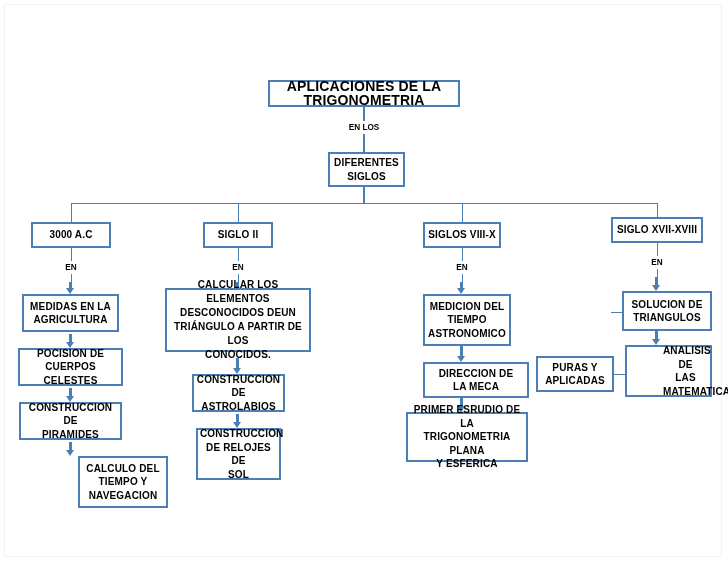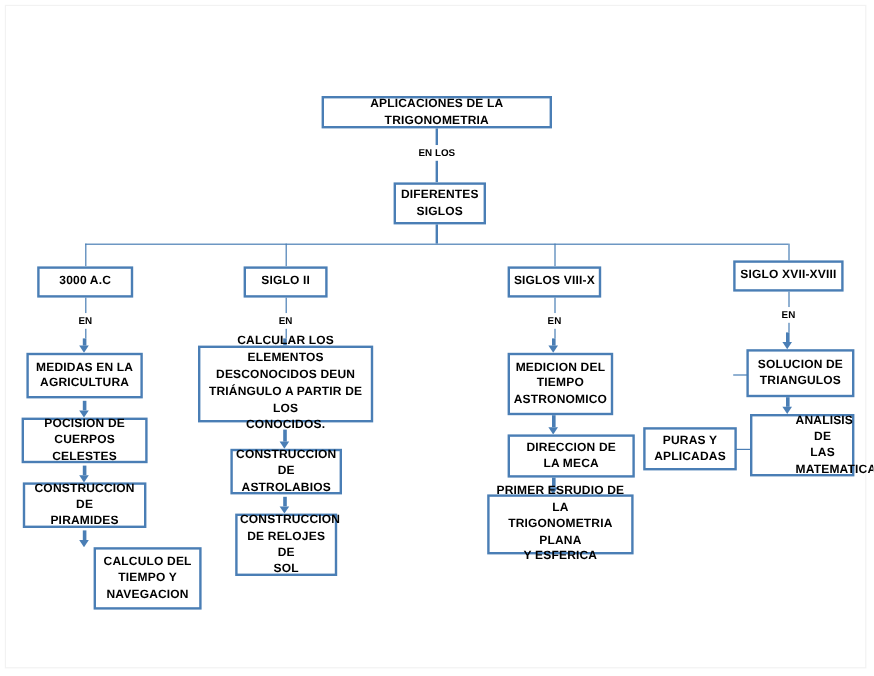--- a/index.html
+++ b/index.html
@@ -95,21 +95,21 @@
     border-right: 4.5px solid transparent;
     border-top: 6px solid #4A7EB5;
   }
 </style>
 </head>
 <body>
 
 <div id="canvas">
   <div class="page-frame"></div>
 
-  <div class="node" style="left:268px; top:80px; width:192px; height:27px; font-size:10px;">
+  <div class="node" style="left:268px; top:80px; width:192px; height:27px; font-size:14px;">
     <span class="txt">APLICACIONES DE LA TRIGONOMETRIA</span>
   </div>
 
   <div class="line-v" style="left:363.3px; top:107px; height:14px;"></div>
   <div class="label" style="left:334px; top:121px; width:60px; height:13px;">
     <span>EN LOS</span>
   </div>
   <div class="line-v" style="left:363.3px; top:134px; height:18px;"></div>
 
   <div class="node" style="left:328px; top:152px; width:77px; height:35px;">

